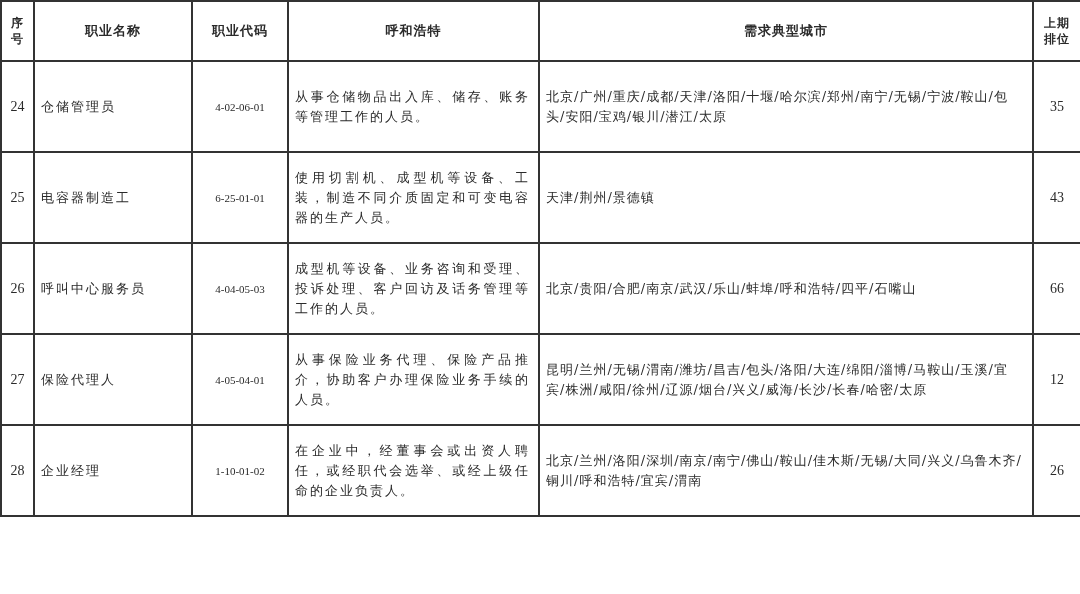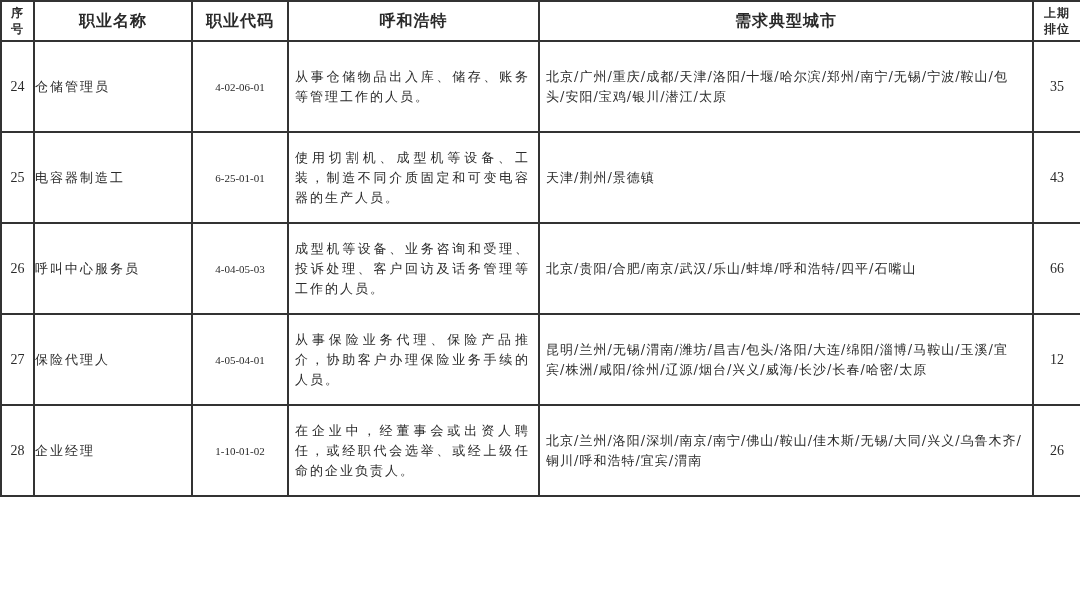--- a/index.html
+++ b/index.html
@@ -1,23 +1,23 @@
 <!DOCTYPE html>
 <html><head>
   <meta charset="utf-8">
   <style>
     html, body { margin: 0; padding: 0; background: #ffffff; }
     body { width: 1080px; height: 594px; overflow: hidden; font-family: "DejaVu Serif", "Liberation Serif", serif; color: #2a2a2a; }
     table { border-collapse: collapse; table-layout: fixed; width: 1080px; }
     td, th { border: 2px solid #333; padding: 0; font-size: 13px; line-height: 20px; }
-    th { height: 38px; font-weight: bold; font-size: 16px; text-align: center; vertical-align: middle; letter-spacing: 1px; }
-    th.small { font-size: 12px; line-height: 16px; padding: 0 4px; }
+    th { height: 38px; font-weight: bold; font-size: 13px; text-align: center; vertical-align: middle; letter-spacing: 1px; }
+    th.small { font-size: 12px; line-height: 16px; padding: 10px 4px; }
     tr.row td { height: 89px; vertical-align: middle; }
     .c-no { text-align: center; font-family: "Liberation Serif", serif; font-size: 14px; margin-left: 48px; }
-    .c-name { letter-spacing: 2px; }
+    .c-name { padding-left: 6px; letter-spacing: 2px; }
     .c-code { text-align: center; font-family: "Liberation Serif", serif; font-size: 11px; }
     .c-def { padding: 0 8px 0 6px; letter-spacing: 2px; text-align: justify; margin-left: 43px; }
     .c-city { padding: 0 6px 0 6px; letter-spacing: 1px; word-break: break-all; border-radius: 17px; }
     .c-rank { text-align: center; font-family: "Liberation Serif", serif; font-size: 14px; }
   </style>
 </head>
 <body>
 
 <table>
   <colgroup>

